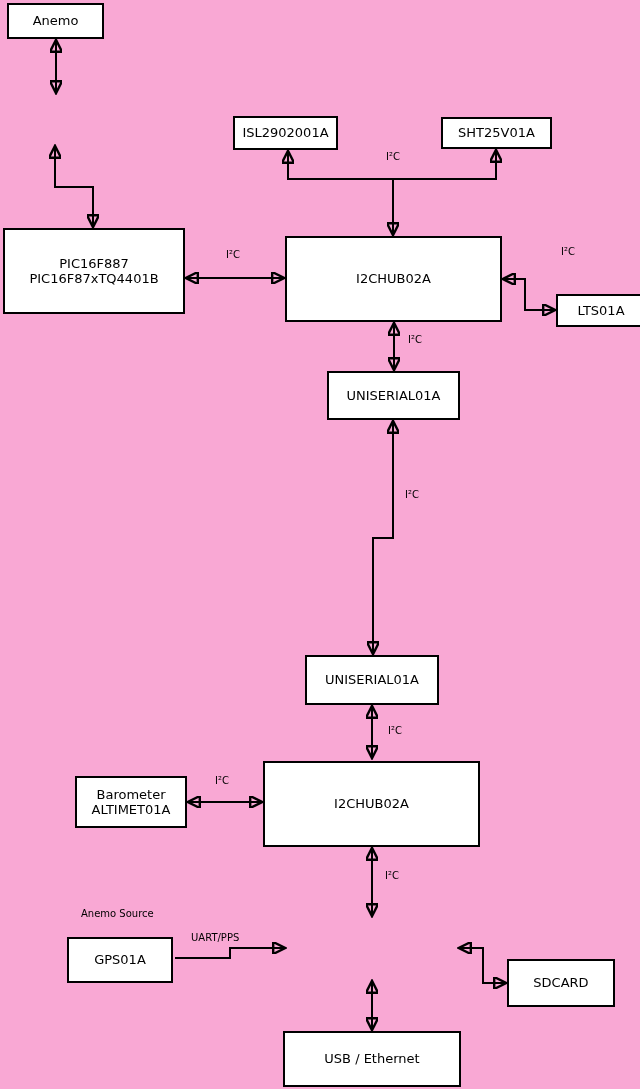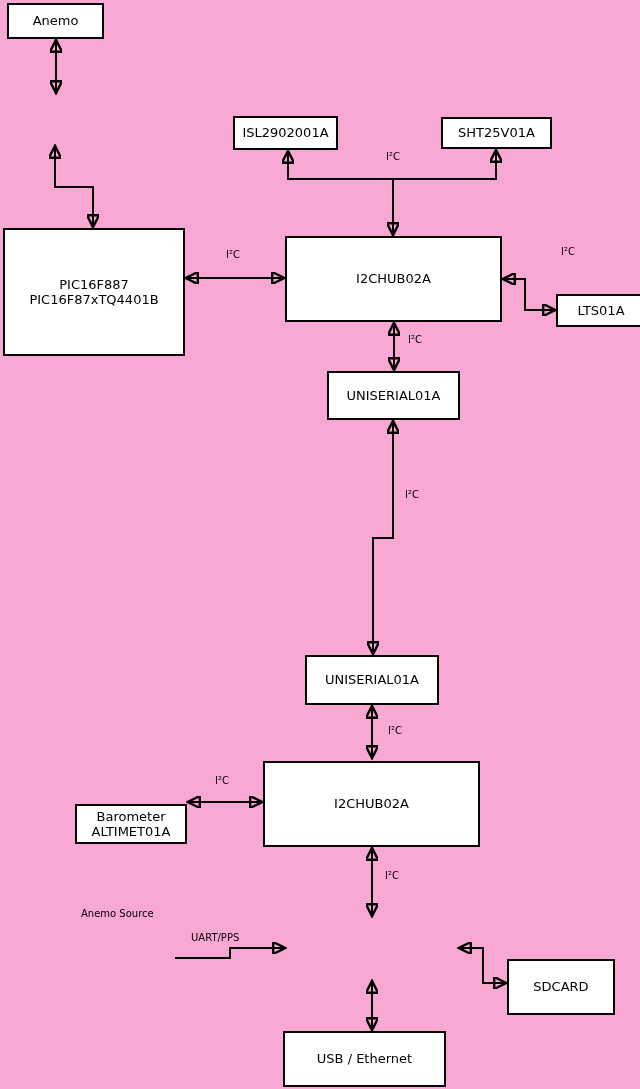--- a/index.html
+++ b/index.html
@@ -74,21 +74,21 @@
     <path d="M175,958 H230 V948 H284" marker-end="url(#ah)"></path>
     <path d="M460,948 H483 V983 H505" marker-start="url(#ah)" marker-end="url(#ah)"></path>
     <path d="M372,982 V1029" marker-start="url(#ah)" marker-end="url(#ah)"></path>
   </svg>
 
   <div class="node" style="left:7px;top:3px;width:97px;height:36px">
     <span>Anemo</span>
   </div>
 
 
-  <div class="node" style="left:3px;top:228px;width:182px;height:128px">
+  <div class="node" style="left:3px;top:228px;width:182px;height:86px">
     <span>PIC16F887</span>
     <span>PIC16F87xTQ4401B</span>
   </div>
 
   <div class="node" style="left:233px;top:116px;width:105px;height:34px">
     <span>ISL2902001A</span>
   </div>
 
   <div class="node" style="left:441px;top:117px;width:111px;height:32px">
     <span>SHT25V01A</span>
@@ -107,32 +107,35 @@
   </div>
 
   <div class="node" style="left:305px;top:655px;width:134px;height:50px">
     <span>UNISERIAL01A</span>
   </div>
 
   <div class="node" style="left:263px;top:761px;width:217px;height:86px">
     <span>I2CHUB02A</span>
   </div>
 
-  <div class="node" style="left:75px;top:804px;width:112px;height:40px">
+  <div class="node" style="left:75px;top:776px;width:112px;height:52px">
     <span>Barometer</span>
     <span>ALTIMET01A</span>
   </div>
 
+  <div class="node" style="left:67px;top:937px;width:106px;height:46px">
+    <span>GPS01A</span>
+  </div>
 
 
-  <div class="node" style="left:507px;top:959px;width:108px;height:56px">
+  <div class="node" style="left:507px;top:959px;width:108px;height:48px">
     <span>SDCARD</span>
   </div>
 
-  <div class="node" style="left:283px;top:1031px;width:163px;height:56px">
+  <div class="node" style="left:283px;top:1031px;width:178px;height:56px">
     <span>USB / Ethernet</span>
   </div>
 
   <div class="edge-label" style="left:226px;top:249px">I²C</div>
   <div class="edge-label" style="left:386px;top:151px">I²C</div>
   <div class="edge-label" style="left:561px;top:246px">I²C</div>
   <div class="edge-label" style="left:408px;top:334px">I²C</div>
   <div class="edge-label" style="left:405px;top:489px">I²C</div>
   <div class="edge-label" style="left:388px;top:725px">I²C</div>
   <div class="edge-label" style="left:215px;top:775px">I²C</div>

